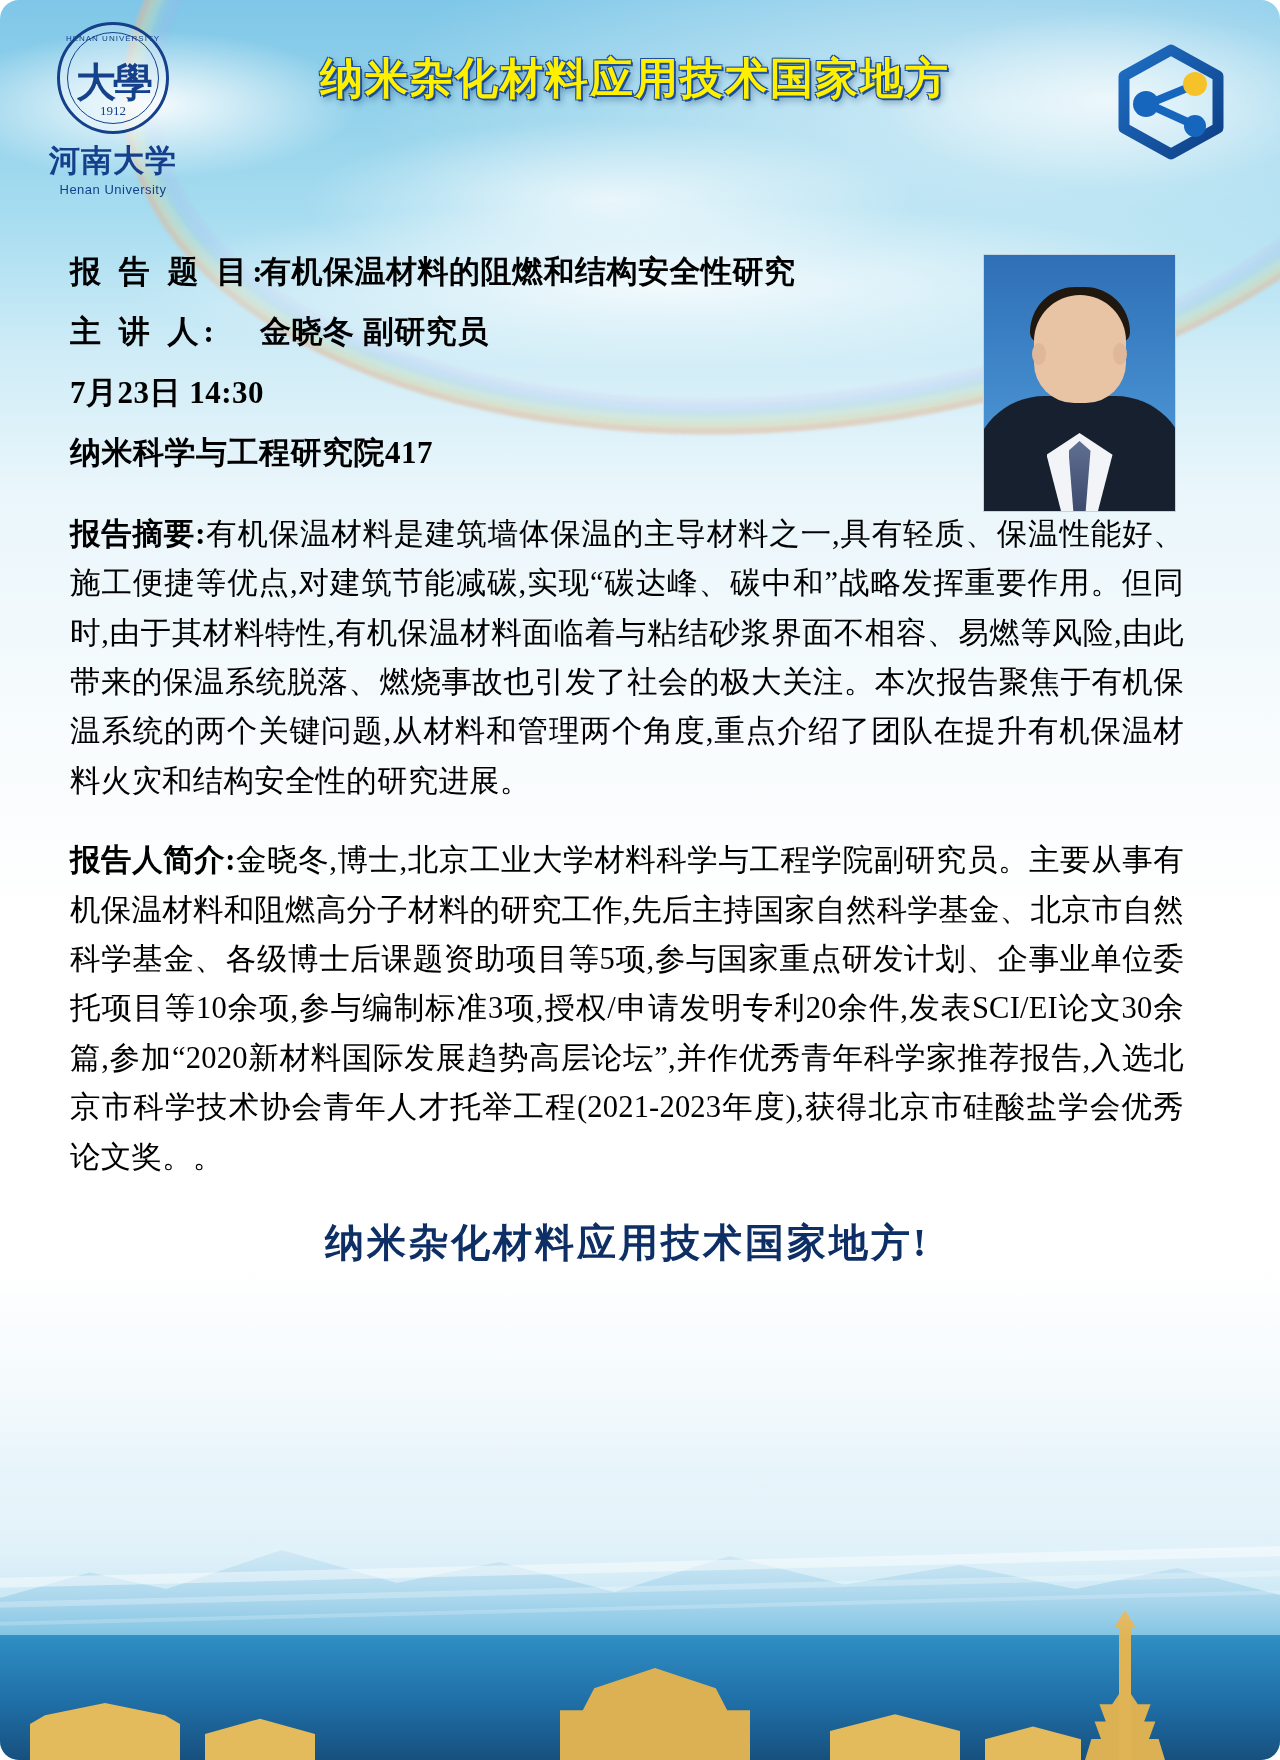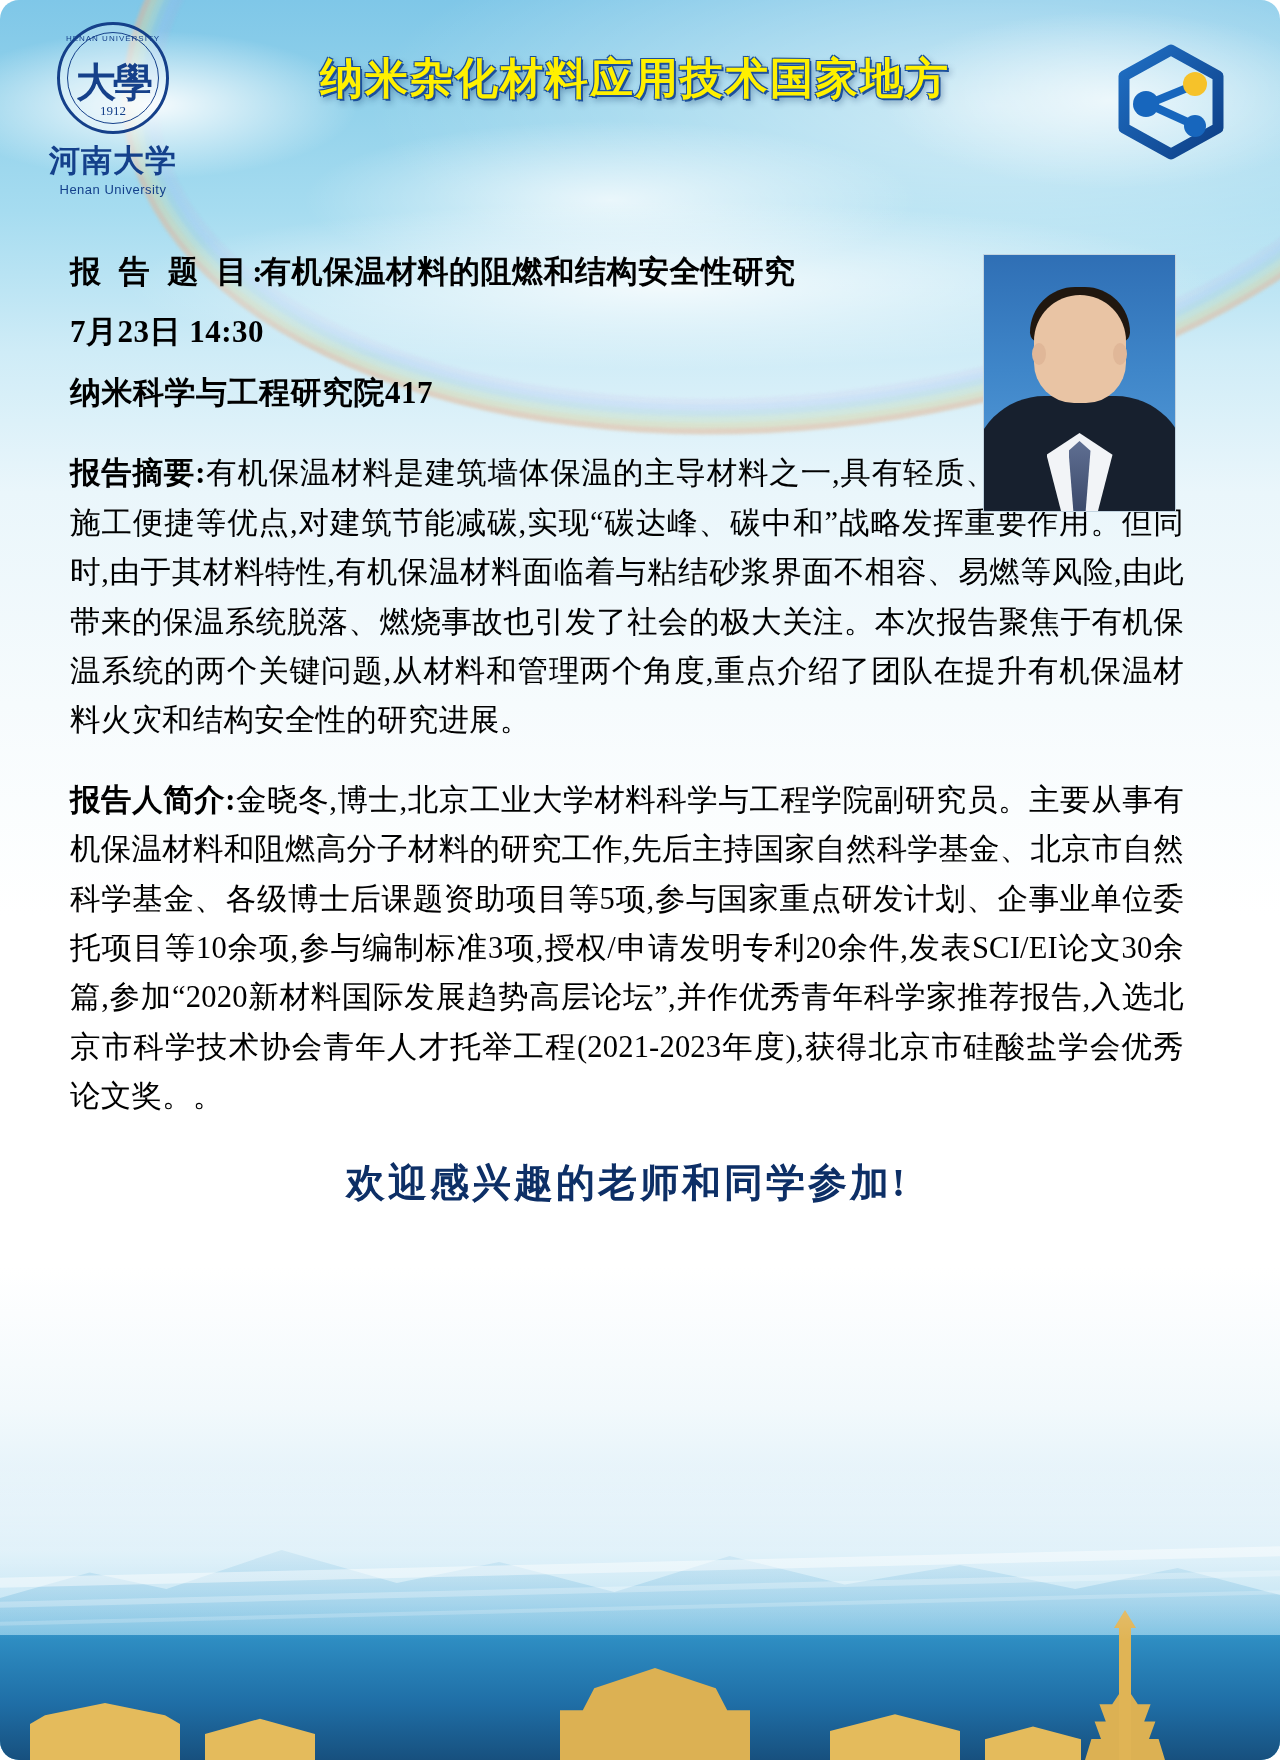--- a/index.html
+++ b/index.html
@@ -382,39 +382,43 @@
         <div class="head"></div>
         <div class="ear-l"></div>
         <div class="ear-r"></div>
       </div>
 
       <div class="meta-row">
         <span class="meta-label">报 告 题 目:</span>
         <span class="meta-value">有机保温材料的阻燃和结构安全性研究</span>
       </div>
 
+      <div class="meta-row">
+        <span class="meta-label">主  讲  人:</span>
+        <span class="meta-value">金晓冬  副研究员</span>
+      </div>
 
       <div class="meta-row">
         <span class="meta-value">7月23日 14:30</span>
       </div>
 
       <div class="meta-row">
         <span class="meta-value">纳米科学与工程研究院417</span>
       </div>
     </div>
 
     <p class="para abstract">
       <b>报告摘要:</b><span>有机保温材料是建筑墙体保温的主导材料之一,具有轻质、保温性能好、施工便捷等优点,对建筑节能减碳,实现“碳达峰、碳中和”战略发挥重要作用。但同时,由于其材料特性,有机保温材料面临着与粘结砂浆界面不相容、易燃等风险,由此带来的保温系统脱落、燃烧事故也引发了社会的极大关注。本次报告聚焦于有机保温系统的两个关键问题,从材料和管理两个角度,重点介绍了团队在提升有机保温材料火灾和结构安全性的研究进展。</span>
     </p>
 
     <p class="para bio">
       <b>报告人简介:</b><span>金晓冬,博士,北京工业大学材料科学与工程学院副研究员。主要从事有机保温材料和阻燃高分子材料的研究工作,先后主持国家自然科学基金、北京市自然科学基金、各级博士后课题资助项目等5项,参与国家重点研发计划、企事业单位委托项目等10余项,参与编制标准3项,授权/申请发明专利20余件,发表SCI/EI论文30余篇,参加“2020新材料国际发展趋势高层论坛”,并作优秀青年科学家推荐报告,入选北京市科学技术协会青年人才托举工程(2021-2023年度),获得北京市硅酸盐学会优秀论文奖。。</span>
     </p>
 
-    <div class="welcome">欢迎感兴趣的老师和同学参加!</div>
+    <div class="welcome">纳米杂化材料应用技术国家地方!</div>
   </div>
 
   <div class="footer-scene">
     <div class="mountains"></div>
     <div class="band b1"></div>
     <div class="band b2"></div>
     <div class="band b3"></div>
     <div class="ground"></div>
     <div class="sil bldg-l1"></div>
     <div class="sil bldg-l2"></div>

